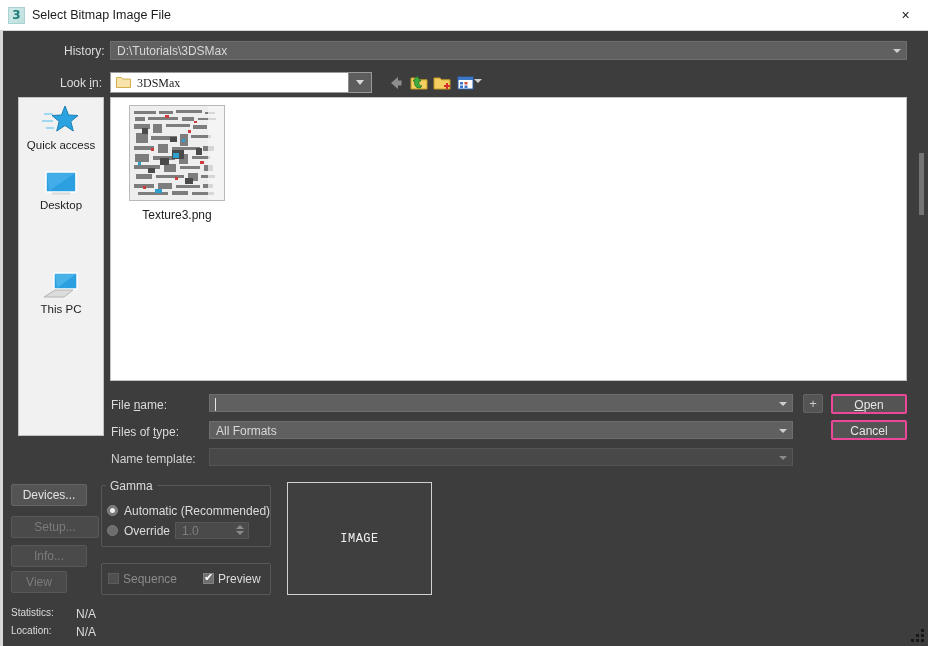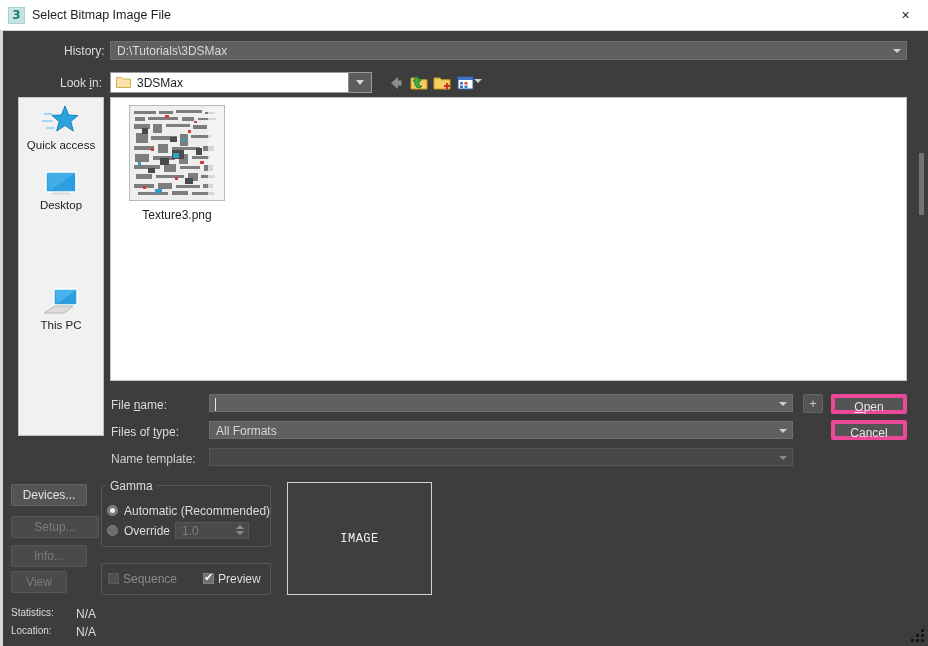--- a/index.html
+++ b/index.html
@@ -119,20 +119,21 @@
   .lookin-combo .folder-ico {
     position: absolute;
     left: 5px; top: 3px;
     width: 15px; height: 13px;
   }
   .lookin-combo .val {
     position: absolute;
     left: 26px; top: 3px;
     color: #1c1c1c;
     font-size: 12px;
+    font-family: Liberation Serif, serif;
   }
   .lookin-combo .drop {
     position: absolute;
     right: 0; top: 0;
     width: 22px; height: 19px;
     background: #5d5d5d;
     border-left: 1px solid #8d8d8d;
     display: flex; align-items: center; justify-content: center;
   }
   .lookin-combo .drop i {
@@ -266,21 +267,21 @@
     line-height: 17px;
     text-align: center;
     border-radius: 2px;
     cursor: pointer;
   }
   .mainbtn {
     position: absolute;
     left: 831px;
     width: 76px; height: 20px;
     background: #545454;
-    border: 4px solid #ec4899;
+    border: 2px solid #ec4899;
     box-sizing: border-box;
     color: #e6e6e6;
     font-size: 12px;
     line-height: 18px;
     text-align: center;
     border-radius: 2px;
     cursor: pointer;
   }
 
   
@@ -456,21 +457,21 @@
     <div class="place" style="top:64px;">
       <div class="pico">
         <svg width="36" height="30" viewBox="0 0 36 30">
           <rect x="3" y="4" width="30" height="20" rx="1" fill="#2b9fe0" stroke="#ffffff" stroke-width="1.6"></rect>
           <path d="M4 5 L32 5 L6 23 Z" fill="#52b7ec" opacity="0.6"></path>
           <rect x="9" y="24.5" width="18" height="2" fill="#d8d8d8"></rect>
         </svg>
       </div>
       <div class="plabel">Desktop</div>
     </div>
-    <div class="place" style="top:184px;">
+    <div class="place" style="top:168px;">
       <div class="pico">
         <svg width="38" height="32" viewBox="0 0 38 32">
           <rect x="12" y="3" width="23" height="16" rx="1" fill="#2b9fe0" stroke="#ffffff" stroke-width="1.4"></rect>
           <path d="M13 4 L34 4 L15 18 Z" fill="#57bdee" opacity="0.65"></path>
           <path d="M2 27 L13 20 L31 20 L22 27 Z" fill="#dcdcdc" stroke="#b6b6b6"></path>
         </svg>
       </div>
       <div class="plabel">This PC</div>
     </div>
   </div>

